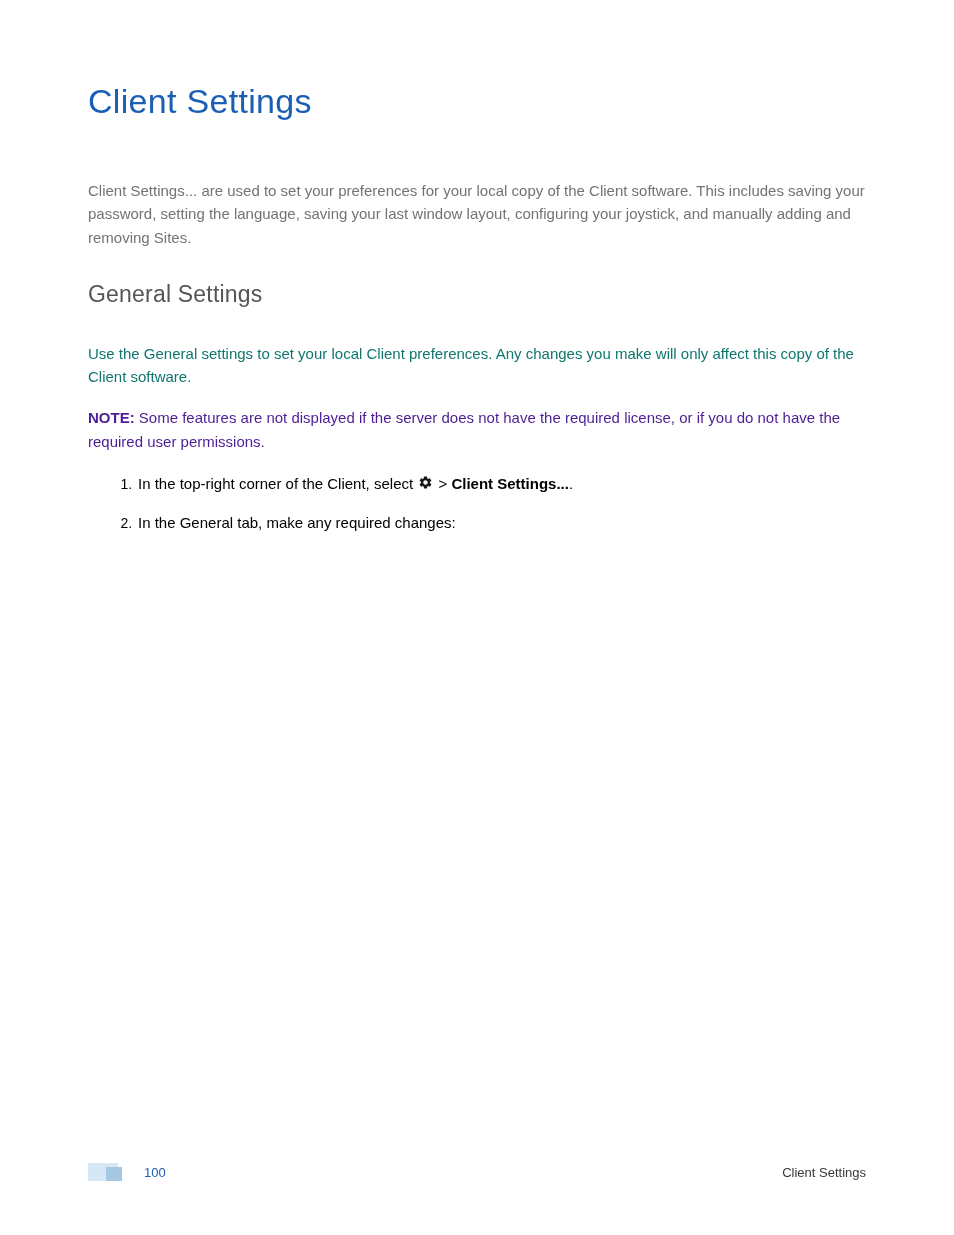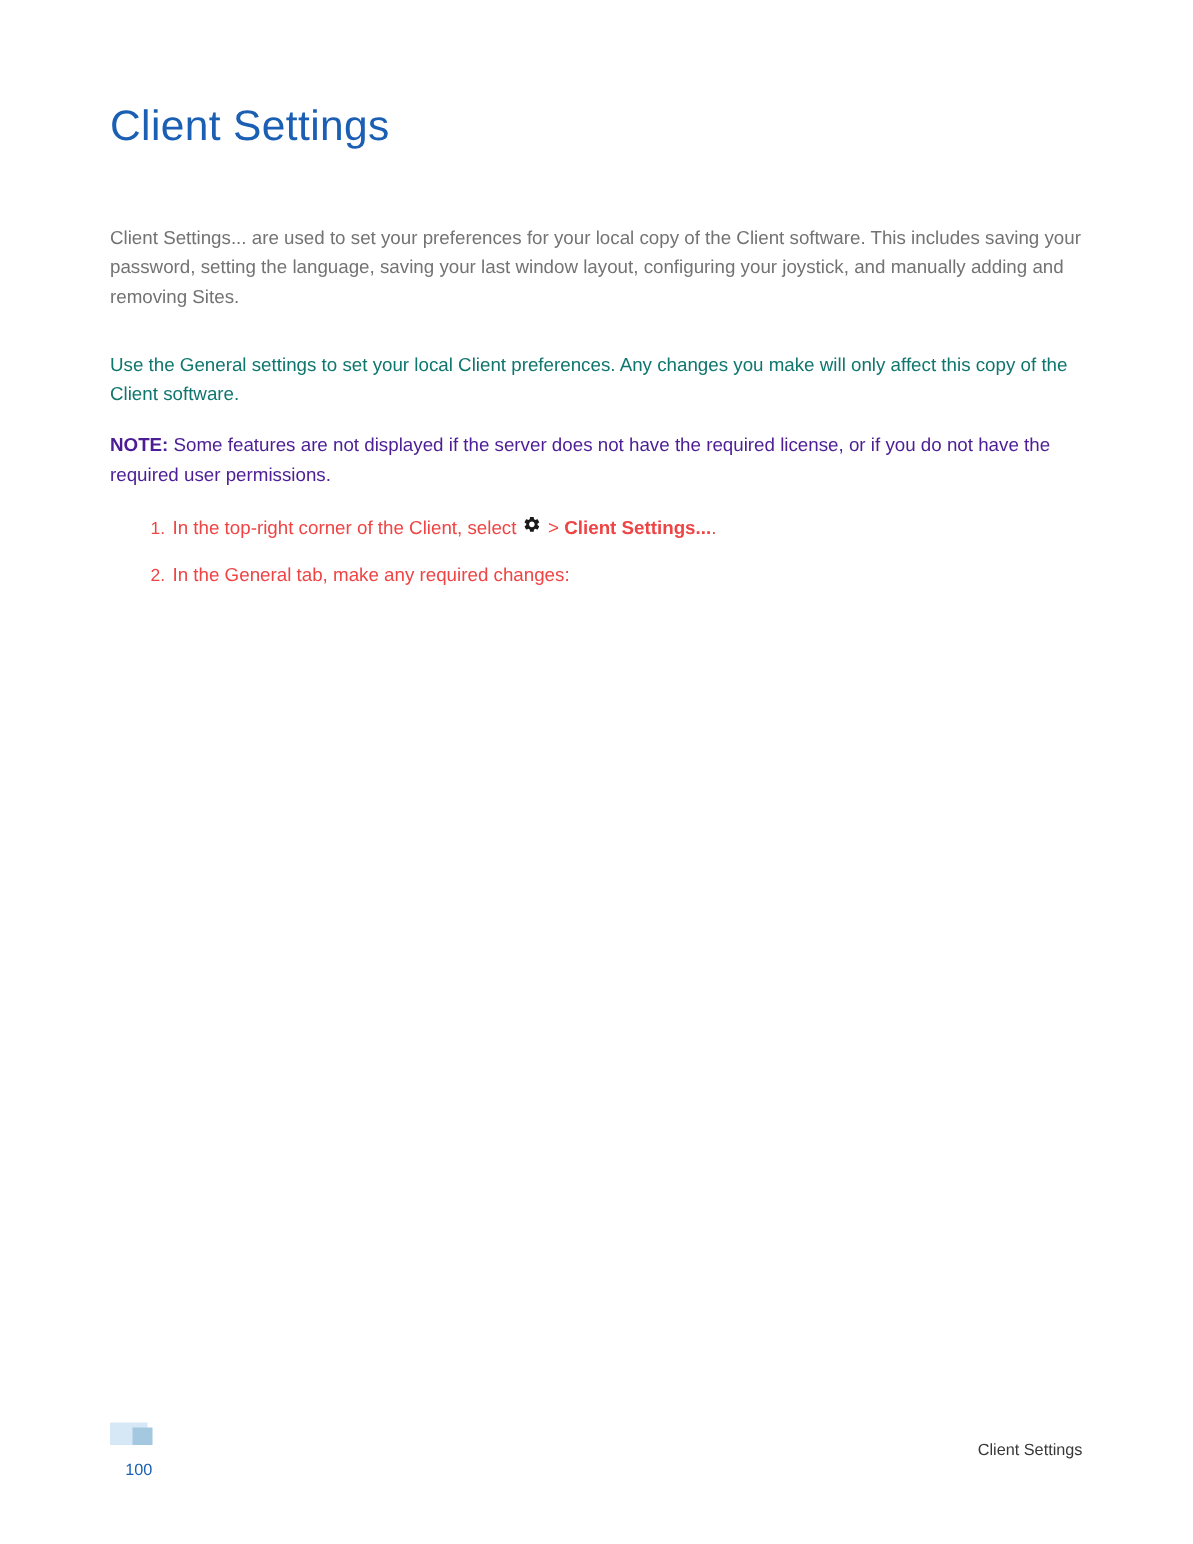--- a/index.html
+++ b/index.html
@@ -50,21 +50,21 @@
       color: #4c1d95;
       margin-bottom: 20px;
     }
     .note-label {
       font-weight: 700;
     }
     ol {
       list-style-position: outside;
       padding-left: 48px;
       font-size: 15px;
-      color: #ef4444;
+      color: #000000;
     }
     ol li {
       padding-left: 2px;
       margin-bottom: 16px;
       line-height: 1.5;
     }
     ol li::marker {
       font-size: 14px;
     }
     .gear-icon {
@@ -84,21 +84,20 @@
       padding: 0 88px 0 88px;
       display: flex;
       align-items: center;
       justify-content: space-between;
       font-size: 13px;
     }
     .footer-left {
       display: flex;
       align-items: center;
       gap: 10px;
-      flex-direction: column;
     }
     .footer-icon {
       width: 46px;
       height: 22px;
       position: relative;
     }
     .footer-icon-bg {
       position: absolute;
       left: 0;
       top: 2px;
@@ -124,20 +123,21 @@
     }
   </style>
 </head>
 <body>
 
 <div class="page-content">
   <h1>Client Settings</h1>
 
   <p class="intro-paragraph">Client Settings... are used to set your preferences for your local copy of the Client software. This includes saving your password, setting the language, saving your last window layout, configuring your joystick, and manually adding and removing Sites.</p>
 
+  <h2>General Settings</h2>
 
   <p class="body-paragraph">Use the General settings to set your local Client preferences. Any changes you make will only affect this copy of the Client software.</p>
 
   <p class="note-paragraph">
     <span class="note-label">NOTE:</span><span> Some features are not displayed if the server does not have the required license, or if you do not have the required user permissions.</span>
   </p>
 
   <ol>
     <li>
       <span>In the top-right corner of the Client, select </span><span class="gear-icon"><svg width="15" height="15" viewBox="0 0 24 24" fill="#1a1a1a">

